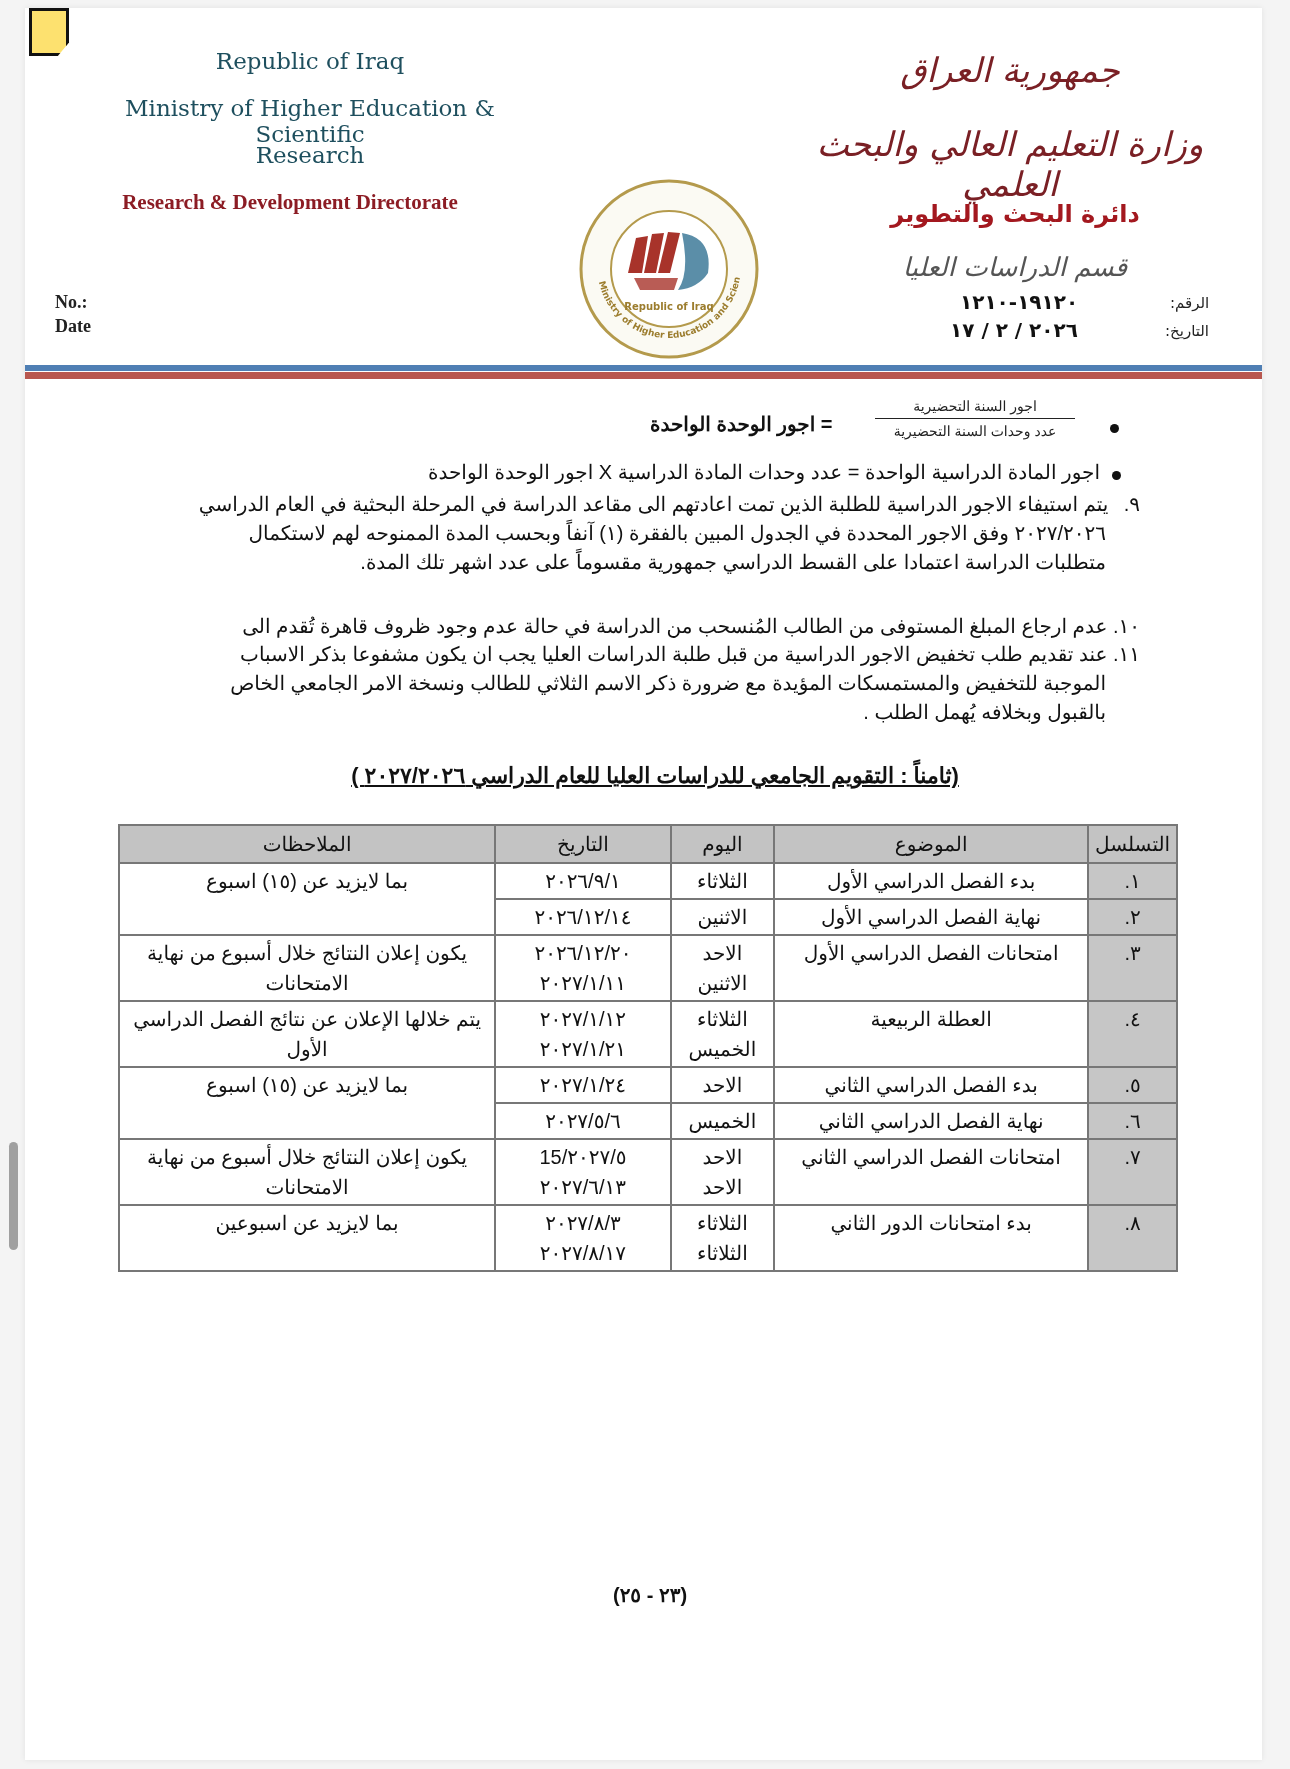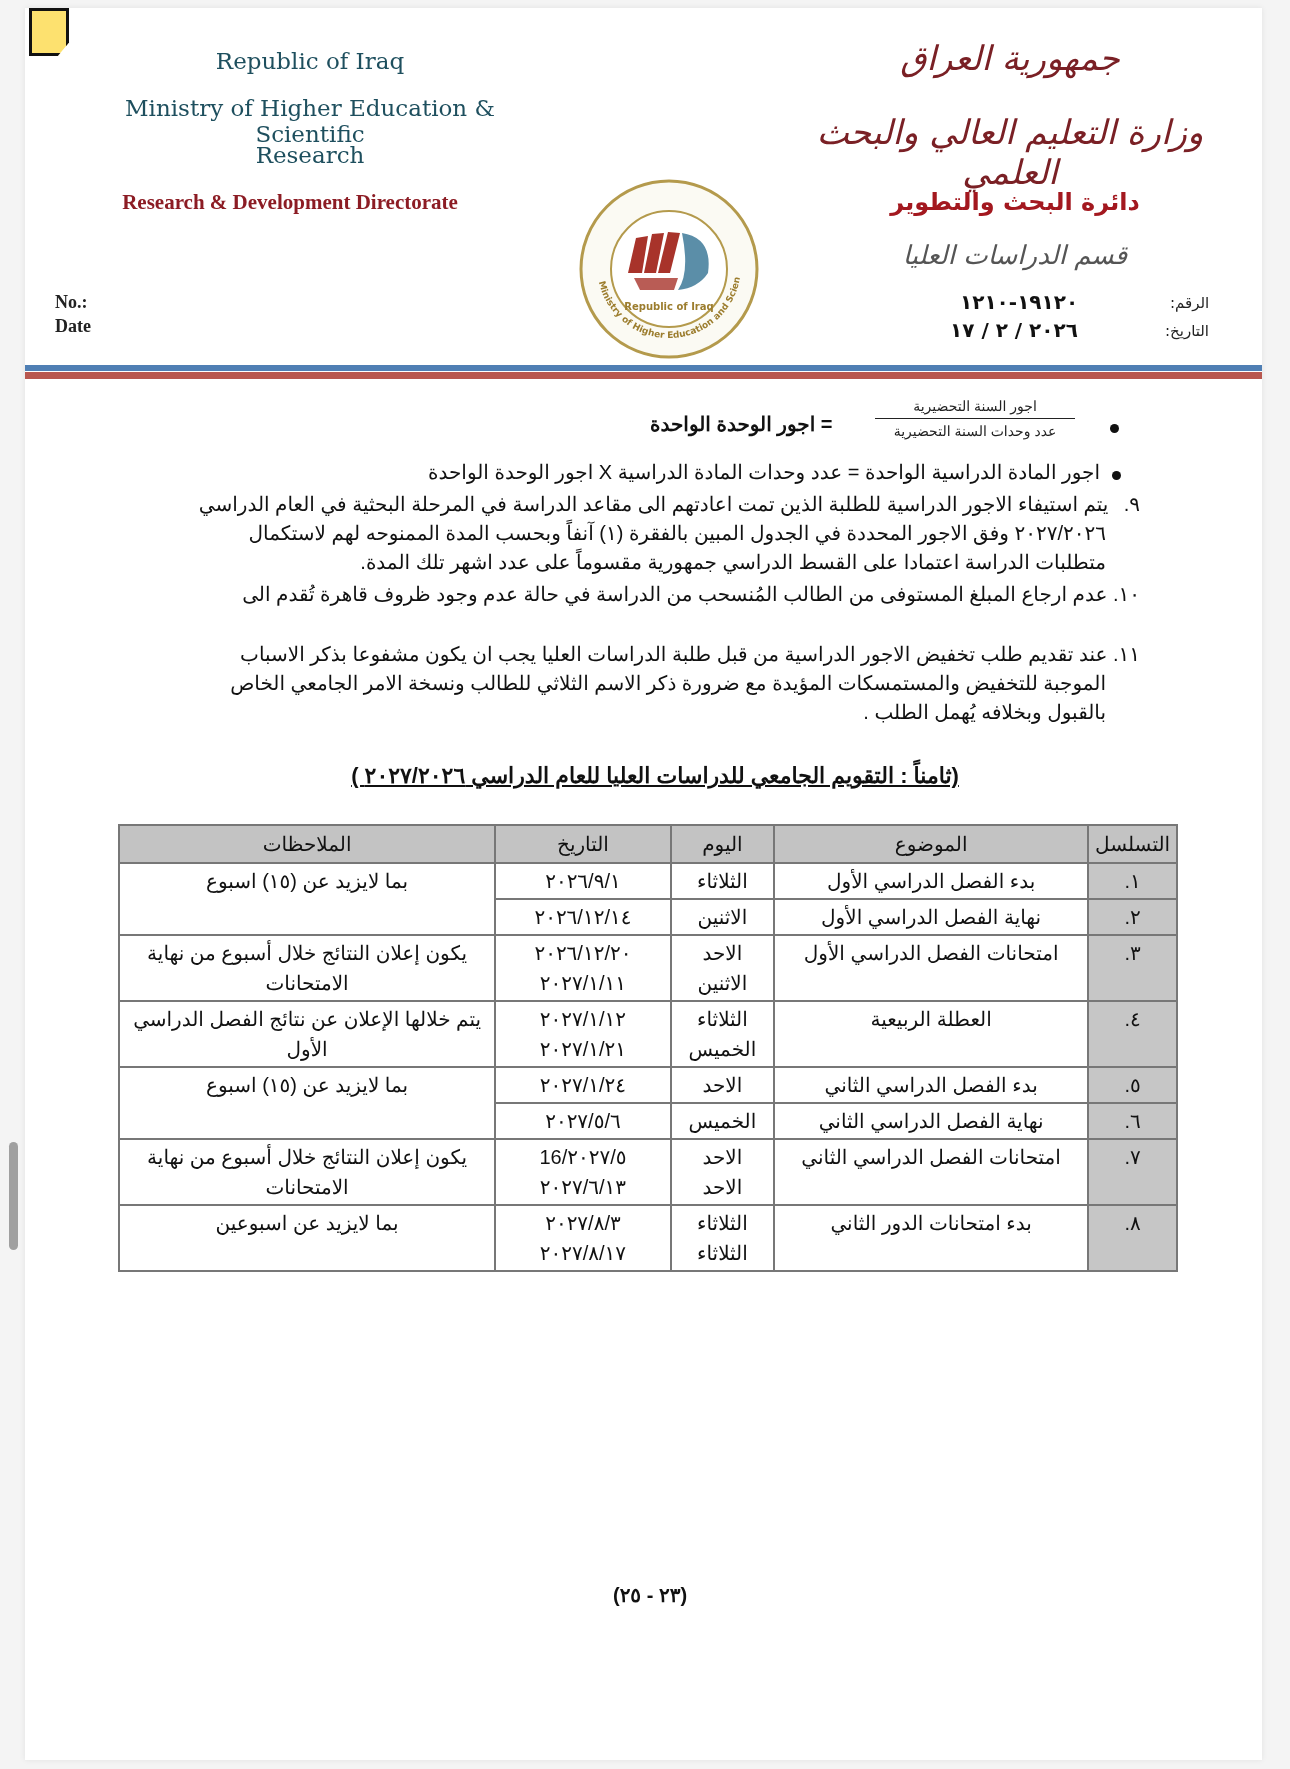--- a/index.html
+++ b/index.html
@@ -20,21 +20,21 @@
     position:absolute; left:9px; top:1142px; width:9px; height:108px; background:#a0a0a0; border-radius:5px;
   }
   .en { position:absolute; text-align:center; font-family:"DejaVu Serif", serif; }
   .en-republic { left:150px; top:48px; width:320px; font-size:23px; color:#1e4f5e; }
   .en-ministry { left:80px; top:95px; width:460px; font-size:23px; color:#1e4f5e; }
   .en-research { left:150px; top:142px; width:320px; font-size:23px; color:#1e4f5e; }
   .en-directorate { left:60px; top:190px; width:460px; font-size:21px; font-weight:bold; color:#8c1c24; font-family:"Liberation Serif", serif; }
   .en-no { position:absolute; left:55px; top:292px; font-size:18px; font-weight:bold; color:#222; font-family:"Liberation Serif", serif;text-align:right; }
   .en-date { position:absolute; left:55px; top:316px; font-size:18px; font-weight:bold; color:#222; font-family:"Liberation Serif", serif; }
 
-  .ar { position:absolute; direction:rtl; text-align:center; }
+  .ar { position:absolute; direction:rtl; text-align:center;margin-top:12px; }
   .ar-republic { left:880px; top:38px; width:260px; font-size:34px; color:#7a2025; font-family:"DejaVu Serif", serif; font-style:italic; }
   .ar-ministry { left:800px; top:112px; width:420px; font-size:34px; color:#7a2025; font-family:"DejaVu Serif", serif; font-style:italic; }
   .ar-directorate { left:880px; top:188px; width:270px; font-size:24px; font-weight:bold; color:#a3181f; font-family:"DejaVu Sans", sans-serif; }
   .ar-dept { left:890px; top:240px; width:250px; font-size:26px; color:#555; font-family:"DejaVu Serif", serif; font-style:italic; }
   .ar-ref-label { position:absolute; left:1170px; top:294px; font-size:15px; color:#222; direction:rtl; }
   .ar-date-label { position:absolute; left:1165px; top:322px; font-size:15px; color:#222; direction:rtl; }
   .ar-ref-val { position:absolute; left:960px; top:290px; font-size:20px; color:#111; font-weight:bold; letter-spacing:2px; }
   .ar-date-val { position:absolute; left:950px; top:318px; font-size:20px; color:#111; font-weight:bold; letter-spacing:2px; }
 
   .seal { position:absolute; left:578px; top:178px; width:182px; height:182px; }
@@ -123,21 +123,21 @@
 
 <div class="bullet" style="left:1112px; top:471px;"></div>
 <div class="body-text" style="left:330px; top:460px; width:770px; font-size:20px; text-align:right;">اجور المادة الدراسية الواحدة = عدد وحدات المادة الدراسية X اجور الوحدة الواحدة</div>
 
 <div class="para" style="top:490px;">
   <div><span class="num">٩.</span> <span>يتم استيفاء الاجور الدراسية للطلبة الذين تمت اعادتهم الى مقاعد الدراسة في المرحلة البحثية في العام الدراسي</span></div>
   <span class="indent">٢٠٢٧/٢٠٢٦ وفق الاجور المحددة في الجدول المبين بالفقرة (١) آنفاً وبحسب المدة الممنوحه لهم لاستكمال</span>
   <span class="indent">متطلبات الدراسة اعتمادا على القسط الدراسي جمهورية مقسوماً على عدد اشهر تلك المدة.</span>
 </div>
 
-<div class="para" style="top:580px;">
+<div class="para" style="top:612px;">
   <div><span class="num">١٠.</span> <span>عدم ارجاع المبلغ المستوفى من الطالب المُنسحب من الدراسة في حالة عدم وجود ظروف قاهرة تُقدم الى</span></div>
 </div>
 
 <div class="para" style="top:640px;">
   <div><span class="num">١١.</span> <span>عند تقديم طلب تخفيض الاجور الدراسية من قبل طلبة الدراسات العليا يجب ان يكون مشفوعا بذكر الاسباب</span></div>
   <span class="indent">الموجبة للتخفيض والمستمسكات المؤيدة مع ضرورة ذكر الاسم الثلاثي للطالب ونسخة الامر الجامعي الخاص</span>
   <span class="indent">بالقبول وبخلافه يُهمل الطلب .</span>
 </div>
 
 <div class="section-title">(ثامناً : التقويم الجامعي للدراسات العليا للعام الدراسي ٢٠٢٧/٢٠٢٦ )</div>
@@ -206,21 +206,21 @@
       <td class="date">٢٠٢٧/٥/٦</td>
     </tr>
     <tr class="bt">
       <td class="seq">٧.</td>
       <td class="topic">امتحانات الفصل الدراسي الثاني</td>
       <td class="day">
           <div>الاحد</div>
           <div>الاحد</div>
         </td>
       <td class="date">
-          <div>٢٠٢٧/٥/16</div>
+          <div>٢٠٢٧/٥/15</div>
           <div>٢٠٢٧/٦/١٣</div>
         </td>
       <td class="notes">يكون إعلان النتائج خلال أسبوع من نهاية الامتحانات</td>
     </tr>
     <tr class="bt last">
       <td class="seq">٨.</td>
       <td class="topic">بدء امتحانات الدور الثاني</td>
       <td class="day">
           <div>الثلاثاء</div>
           <div>الثلاثاء</div>

